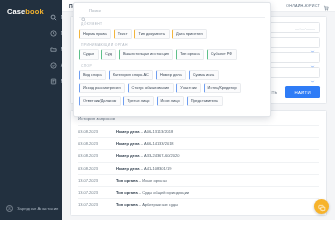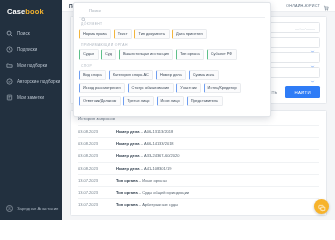--- a/index.html
+++ b/index.html
@@ -11,21 +11,21 @@
   }
   #app { position: relative; width: 335px; height: 220px; display: flex; }
 
   
   .sidebar {
     width: 62px; height: 220px;
     background: #22303f;
     color: #c3ccd6;
     flex: 0 0 62px;
     position: relative;
-    display: flex; flex-direction: column;
+    display: flex; flex-direction: row;
   }
   .logo {
     font-size: 7.5px; font-weight: bold;
     padding: 7px 0 0 7px; letter-spacing: .1px;
     color: #ffffff; white-space: nowrap;
   }
   .logo .accent { color: #f5b32e; }
   .nav { margin-top: 9px; }
   .nav-item {
     display: flex; align-items: center; gap: 4px;

